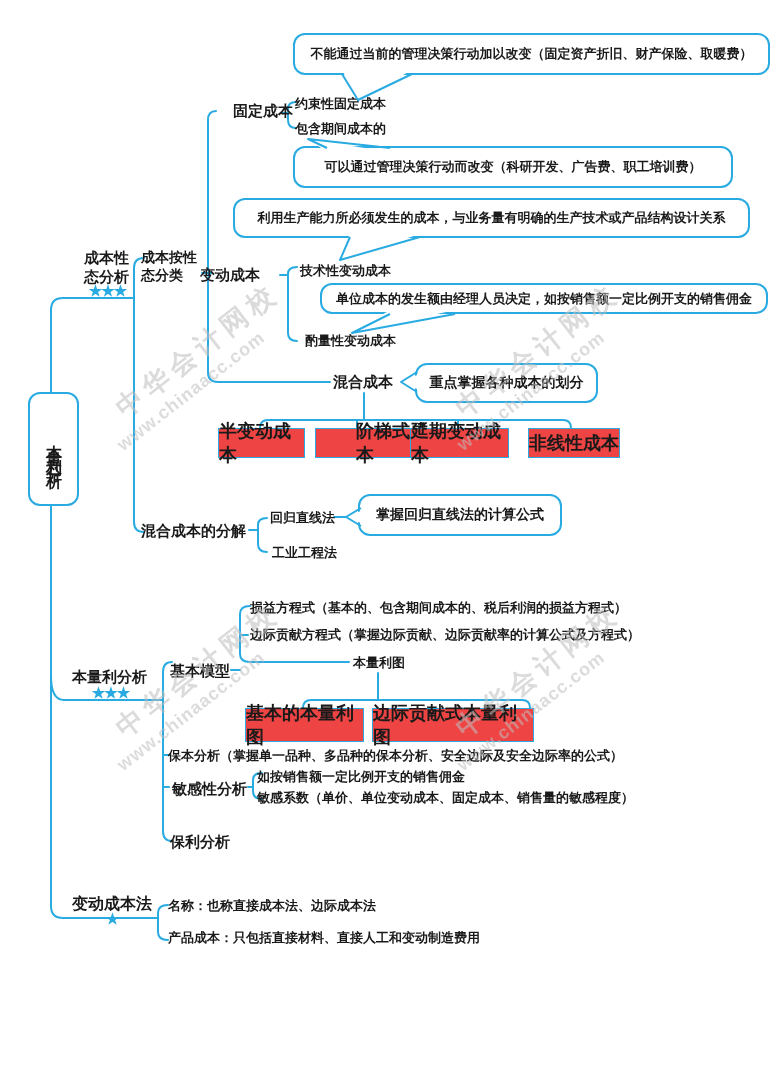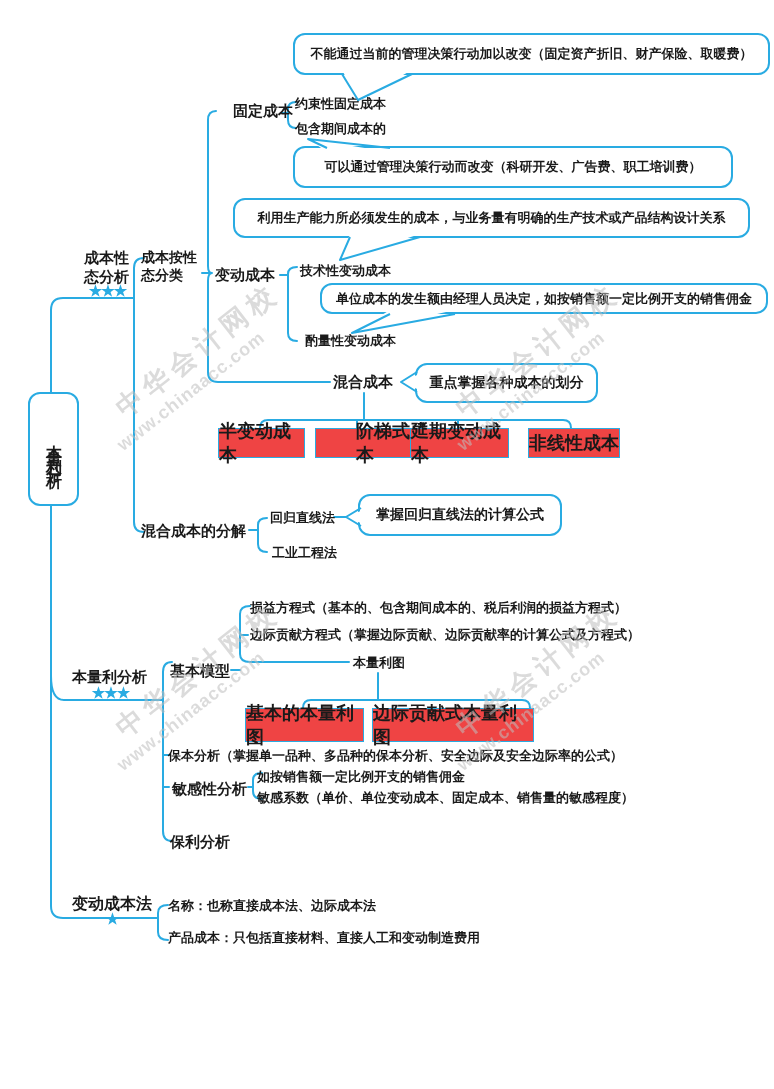--- a/index.html
+++ b/index.html
@@ -68,21 +68,21 @@
     <path fill="#fff" stroke="none" d="M6,0 L22,30 L76,0 Z"></path>
     <path fill="none" stroke="#29abe2" stroke-width="2" stroke-linejoin="round" d="M6,4 L22,30 L76,4"></path>
   </svg>
 
   <div class="callout" style="left:293px;top:146px;width:440px;height:42px;">可以通过管理决策行动而改变（科研开发、广告费、职工培训费）</div>
   <svg class="tail" style="left:298px;top:132px;" width="100" height="20">
     <path fill="#fff" stroke="none" d="M29,20 L10,7 L92,20 Z"></path>
     <path fill="none" stroke="#29abe2" stroke-width="2" stroke-linejoin="round" d="M29,16 L10,7 L92,16"></path>
   </svg>
 
-  <div class="t t15" style="left:215px;top:266px;">变动成本</div>
+  <div class="t t15" style="left:200px;top:266px;">变动成本</div>
 
   <div class="callout" style="left:233px;top:198px;width:517px;height:40px;">利用生产能力所必须发生的成本，与业务量有明确的生产技术或产品结构设计关系</div>
   <svg class="tail" style="left:328px;top:234px;" width="100" height="30">
     <path fill="#fff" stroke="none" d="M22,0 L12,26 L92,0 Z"></path>
     <path fill="none" stroke="#29abe2" stroke-width="2" stroke-linejoin="round" d="M22,3 L12,26 L92,3"></path>
   </svg>
 
   <div class="t" style="left:300px;top:263px;">技术性变动成本</div>
 
   <div class="callout" style="left:320px;top:283px;width:448px;height:31px;">单位成本的发生额由经理人员决定，如按销售额一定比例开支的销售佣金</div>

